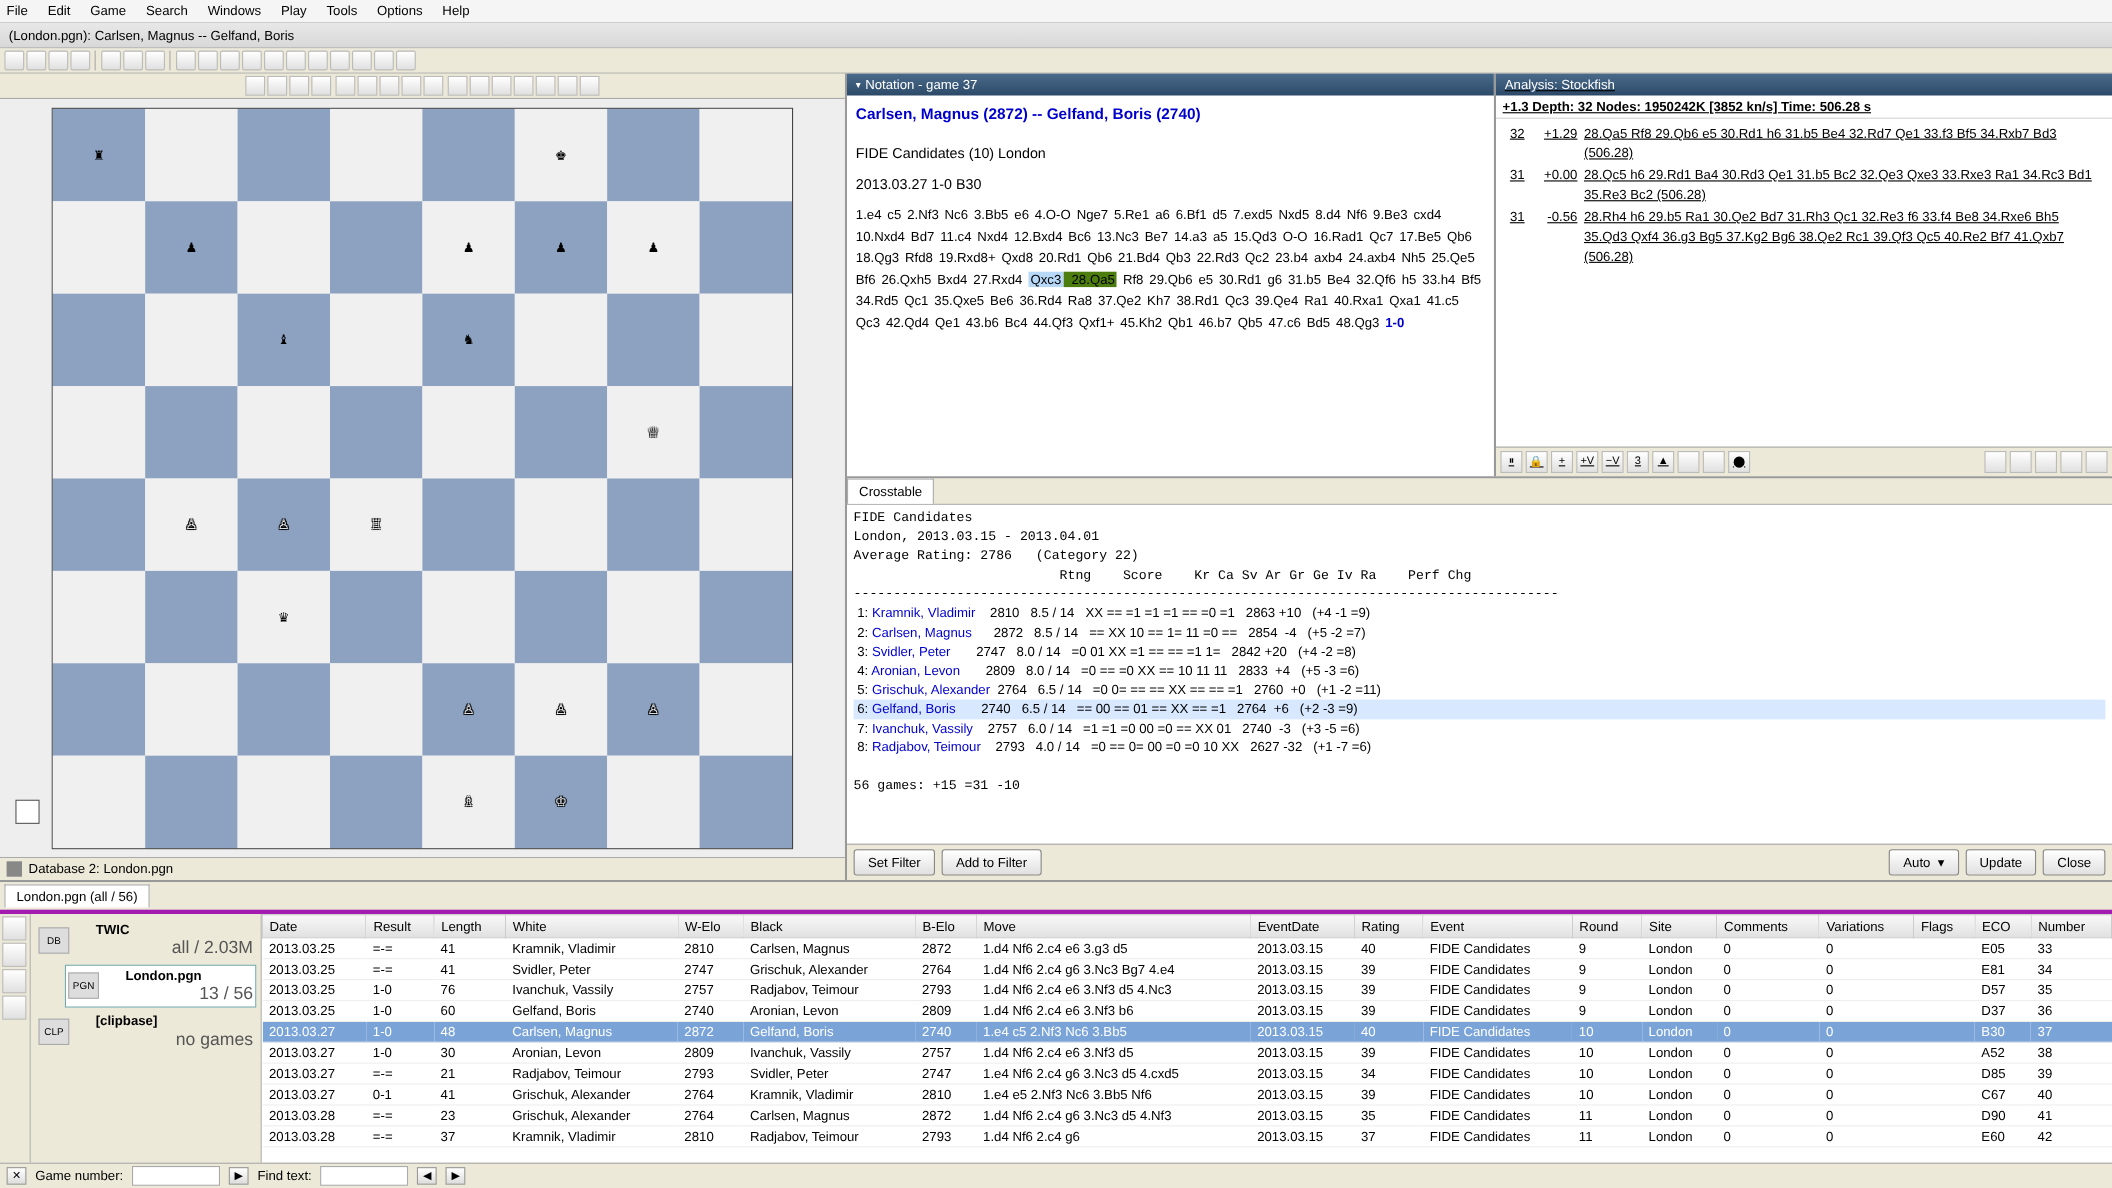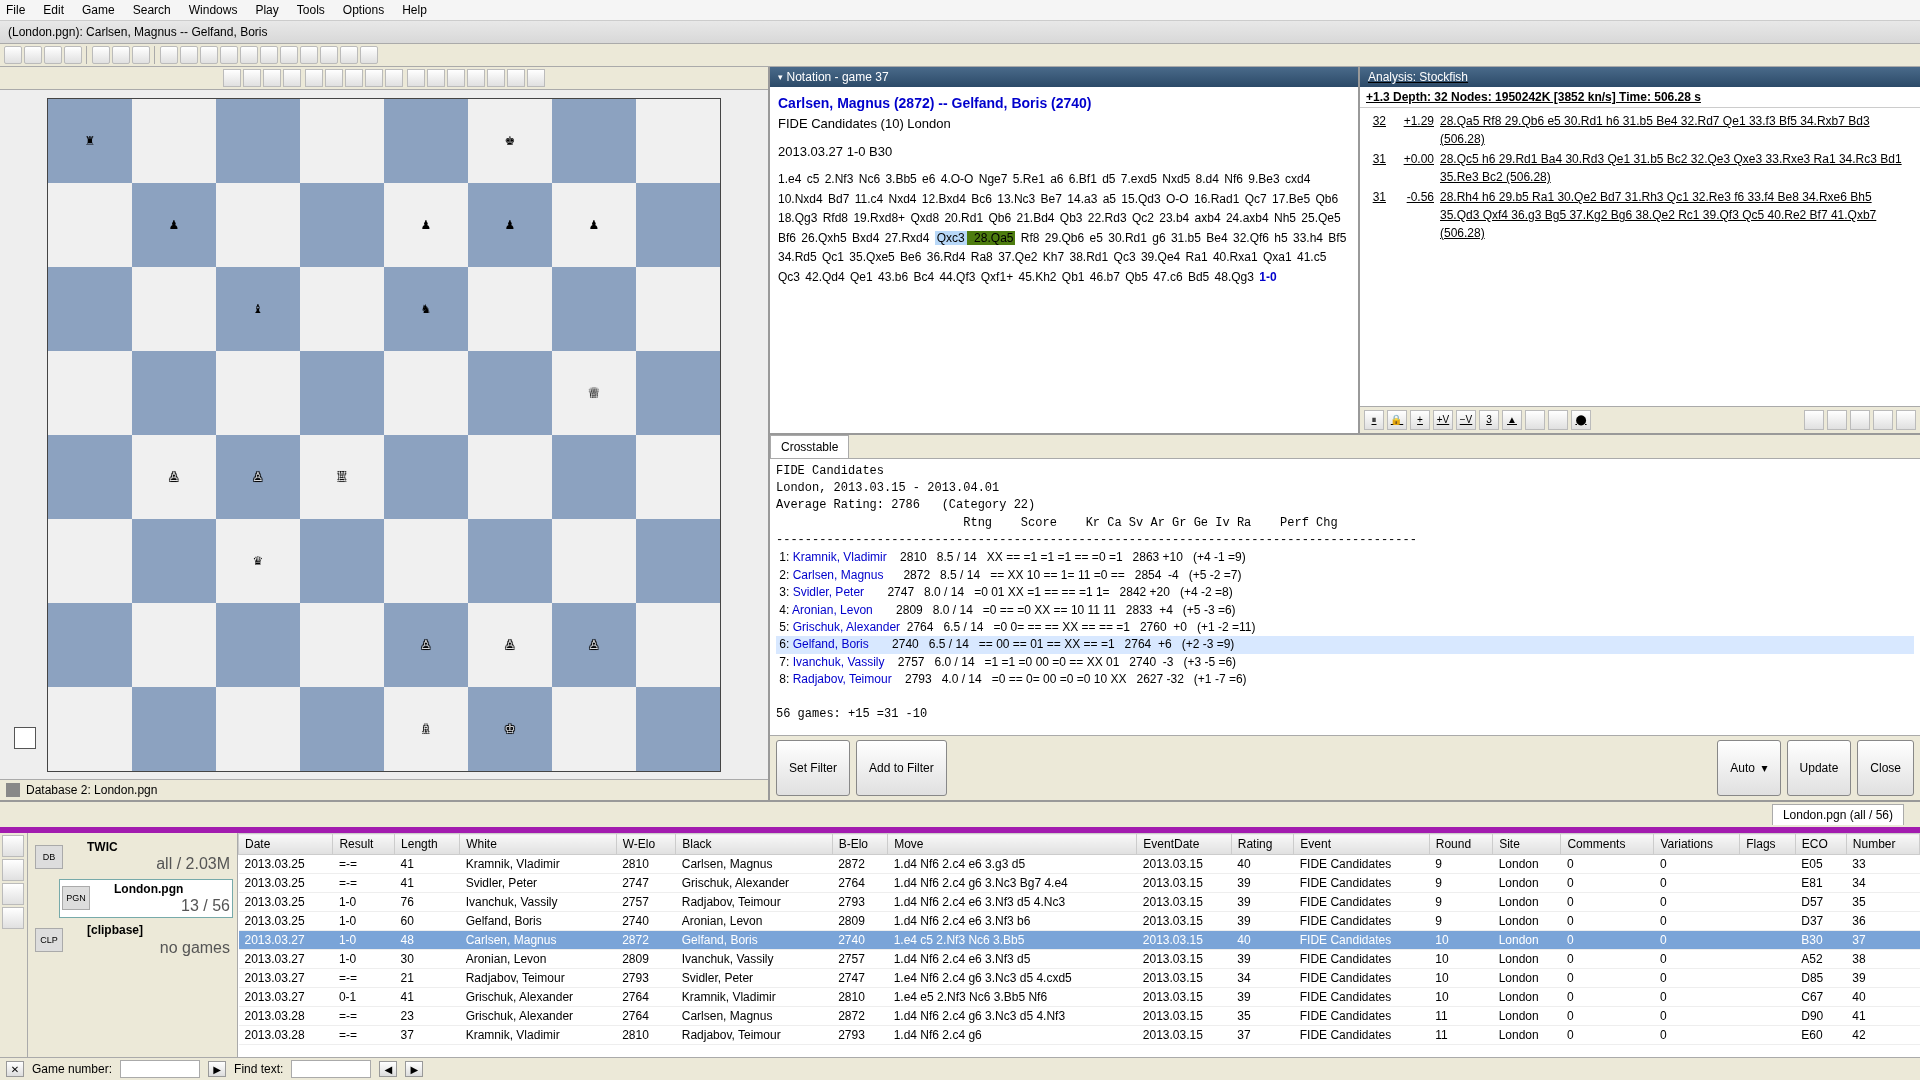--- a/index.html
+++ b/index.html
@@ -23,21 +23,21 @@
 .bp { color: #000; }
 .side-ind { position: absolute; left: 14px; bottom: 30px; width: 22px; height: 22px; background: #fff; border: 1px solid #555; }
 .dbbar { background: #ece9d8; border-top: 1px solid #aaa; padding: 3px 6px; display: flex; gap: 6px; align-items: center; font-size: 12px; }
 .dbbar .ico { width: 14px; height: 14px; background: #888; }
 .middle { flex: 1; display: flex; flex-direction: column; min-width: 0; }
 .mid-top { flex: 1; display: flex; min-height: 0; }
 .notation { flex: 1; display: flex; flex-direction: column; border-right: 2px solid #999; min-width: 0; }
 .panel-title { background: linear-gradient(#4a6a8a,#2c4a68); color: #fff; padding: 3px 8px; font-size: 12px; display: flex; align-items: center; gap: 4px; }
 .panel-title .tri { font-size: 9px; }
 .notation-body { flex: 1; padding: 6px 8px; background: #fff; overflow: hidden; font-size: 13px; line-height: 1.5; }
-.game-hdr { color: #0000cc; font-weight: bold; font-size: 14px; margin-bottom: 0; }
+.game-hdr { color: #0000cc; font-weight: bold; font-size: 14px; margin-bottom: 16px; }
 .game-sub { color: #000; font-size: 13px; margin-bottom: 8px; }
 .moves { font-family: Tahoma, sans-serif; font-size: 13px; word-spacing: 2px; }
 .hl-move { background: #b8d8f8; padding: 0 2px; }
 .hl-next { background: #4d7c0f; padding: 0 2px; }
 .result { color: #0000cc; font-weight: bold; }
 .analysis { width: 560px; display: flex; flex-direction: column; text-decoration: underline; }
 .ana-head { background: #fff; border-bottom: 1px solid #ccc; padding: 3px 6px; font-size: 12px; font-weight: bold; }
 .ana-body { flex: 1; background: #fff; padding: 4px 6px; overflow: hidden; font-family: "Consolas","Courier New",monospace; font-size: 11px; line-height: 1.5; }
 .ana-line { display: flex; gap: 6px; margin-bottom: 2px; align-items: flex-start; }
 .ana-line .d { width: 20px; text-align: right; flex-shrink: 0; }
@@ -46,24 +46,24 @@
 .ana-tb { background: #ece9d8; border-top: 1px solid #aaa; padding: 3px 4px; display: flex; gap: 3px; align-items: center; }
 .ana-tb .tb { width: 20px; height: 20px; border: 1px solid #bbb; background: linear-gradient(#fff,#e0e0e0); display: flex; align-items: center; justify-content: center; font-size: 10px; }
 .ana-tb .spacer { flex: 1; }
 .crosstable { flex: 1; display: flex; flex-direction: column; border-top: 2px solid #999; min-height: 0; }
 .ct-tab { background: #ece9d8; border-bottom: 1px solid #aaa; padding: 0; }
 .ct-tab span { display: inline-block; padding: 4px 10px; background: #fff; border: 1px solid #aaa; border-bottom: none; font-size: 12px; }
 .ct-body { flex: 1; background: #fff; overflow: auto; padding: 4px 6px; font-family: "Consolas","Courier New",monospace; font-size: 12px; line-height: 1.45; white-space: pre; }
 .ct-hl { background: #d8e8ff; }
 .ct-link { color: #0000cc; }
 .ct-btns { background: #ece9d8; border-top: 1px solid #aaa; padding: 4px 6px; display: flex; gap: 6px; }
-.ct-btns button { padding: 20px 12px; font-size: 12px; border: 1px solid #888; background: linear-gradient(#fff,#e0e0e0); border-radius: 3px; }
+.ct-btns button { padding: 4px 12px; font-size: 12px; border: 1px solid #888; background: linear-gradient(#fff,#e0e0e0); border-radius: 3px; }
 .ct-btns .spacer { flex: 1; }
 .bottom { height: 280px; display: flex; flex-direction: column; border-top: 2px solid #999; }
-.bot-tab { background: #ece9d8; padding: 2px 16px; border-bottom: 6px solid #a21caf; text-align: right; }
+.bot-tab { background: #ece9d8; padding: 2px 4px; border-bottom: 4px solid #a21caf; }
 .bot-tab span { display: inline-block; padding: 3px 10px; background: #fff; border: 1px solid #aaa; border-bottom: none; font-size: 12px; }
 .bot-main { flex: 1; display: flex; min-height: 0; }
 .bot-left { width: 210px; background: #ece9d8; border-right: 1px solid #aaa; padding: 4px; display: flex; flex-direction: column; gap: 2px; }
 .dbitem { display: flex; align-items: center; gap: 24px; padding: 2px; border: 1px solid transparent; }
 .dbitem.sel { background: #ffffff; border: 1px solid #7aa; margin-left: 27px; }
 .dbitem .ico { width: 28px; height: 24px; background: #ddd; border: 1px solid #aaa; display: flex; align-items: center; justify-content: center; font-size: 9px; }
 .dbitem .txt { flex: 1; font-size: 11px; line-height: 1.2; }
 .dbitem .txt .sub { color: #555; font-size: 16px; text-align: right; }
 .bot-side { width: 28px; background: #ece9d8; border-right: 1px solid #aaa; display: flex; flex-direction: column; gap: 2px; padding: 2px; }
 .bot-side .tb { width: 22px; height: 22px; border: 1px solid #bbb; background: linear-gradient(#fff,#e0e0e0); }

